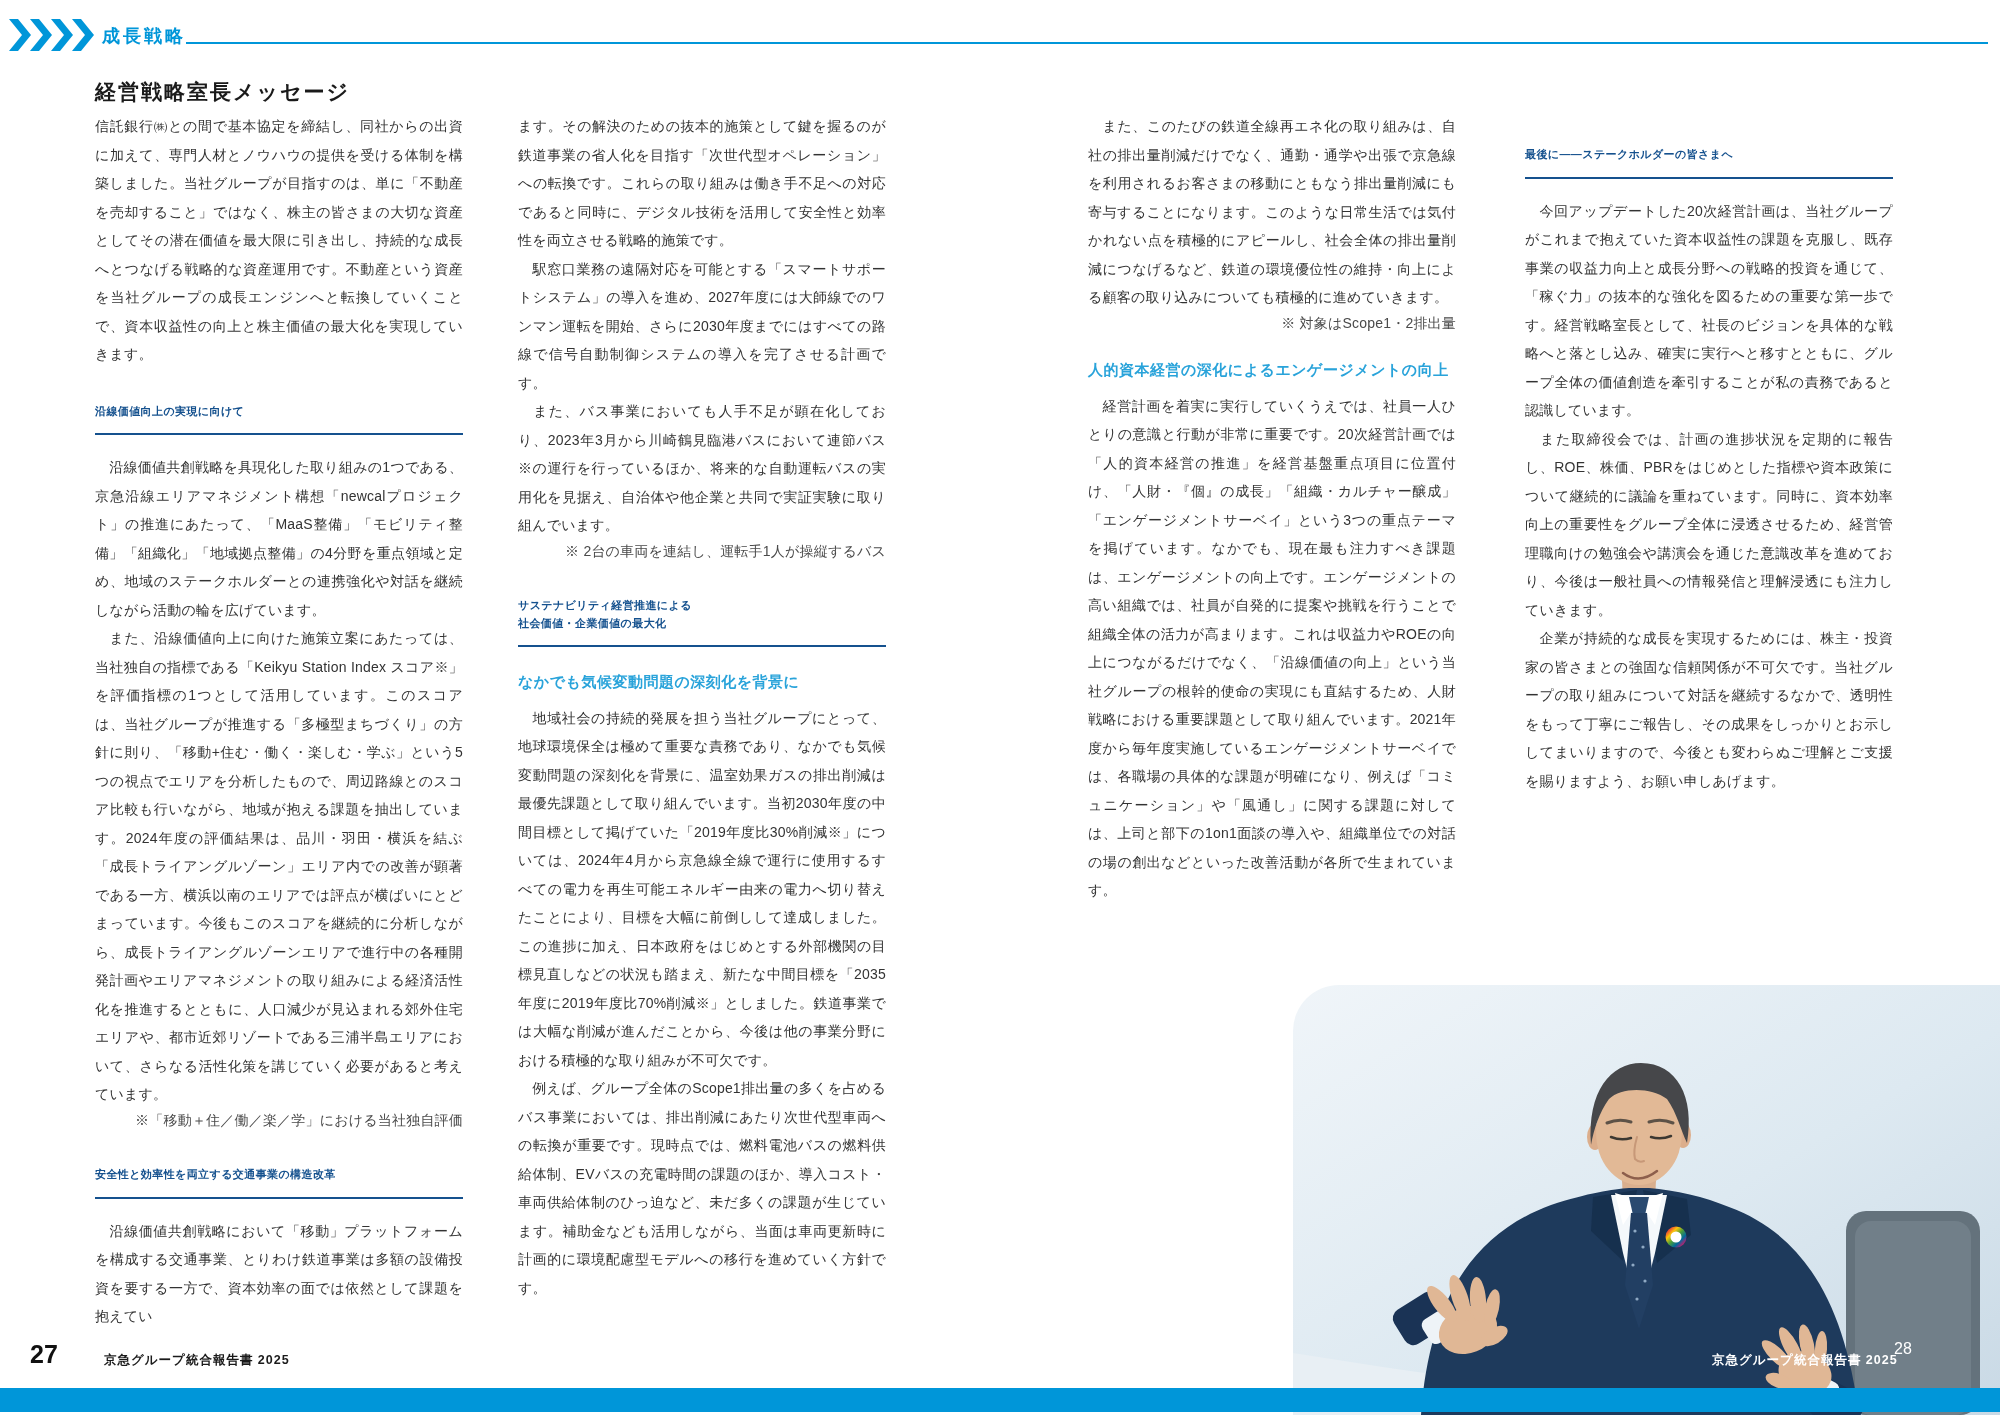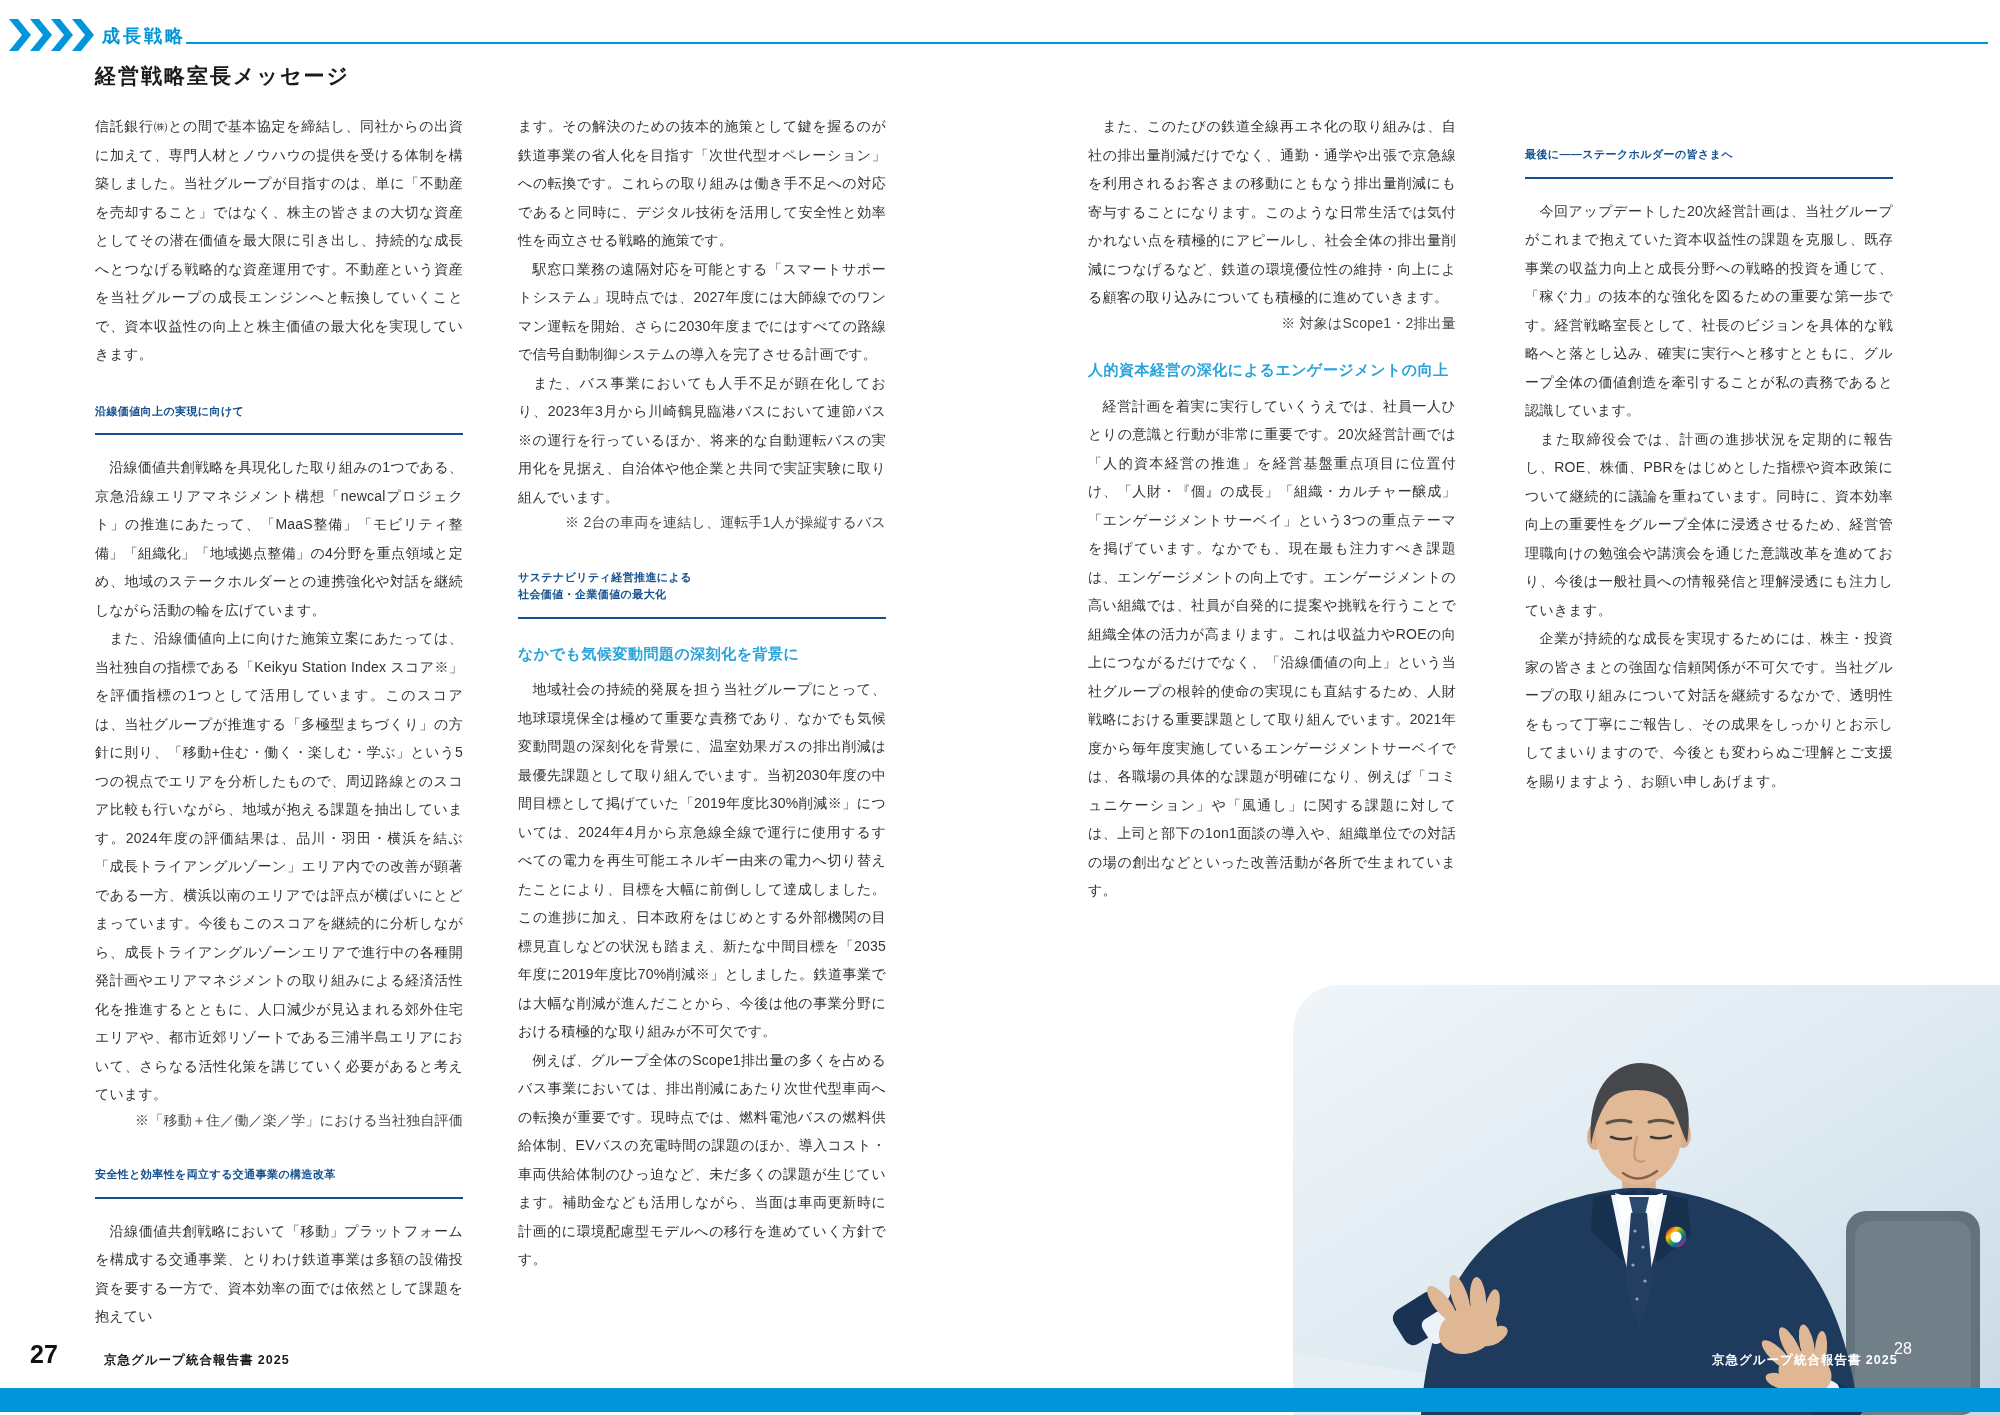--- a/index.html
+++ b/index.html
@@ -2,21 +2,21 @@
 <html lang="ja"><head>
 <meta charset="utf-8">
 <style>
   html,body{margin:0;padding:0;background:#888;}
   .page{position:relative;width:2000px;height:1415px;background:#ffffff;overflow:hidden;
         font-family:Liberation Sans, sans-serif;}
   
   .chevrons{position:absolute;left:8px;top:19px;}
   .seclabel{position:absolute;left:102px;top:24px;font-size:18px;font-weight:bold;color:#0096d9;letter-spacing:3px;}
   .secline{position:absolute;left:186px;right:12px;top:42px;height:2px;background:#0096d9;}
-  .title{position:absolute;left:95px;top:62px;margin:0;font-size:21px;font-weight:bold;color:#1a1a1a;letter-spacing:2px;}
+  .title{position:absolute;left:95px;top:78px;margin:0;font-size:21px;font-weight:bold;color:#1a1a1a;letter-spacing:2px;}
   
   .col{position:absolute;top:112px;width:368px;color:#333333;font-size:14px;line-height:28.5px;
        text-align:justify;letter-spacing:0.2px;}
   .c1{left:95px;} .c2{left:518px;} .c3{left:1088px;} .c4{left:1525px;}
   .col p{margin:0;}
   .h2{font-size:11px;font-weight:bold;color:#15518e;letter-spacing:0.4px;line-height:1.6;
       margin:34px 0 18px;padding-bottom:13px;border-bottom:2px solid #15518e;}
   .h2line{display:block;}
   .h3{font-size:15px;font-weight:bold;color:#29a3da;letter-spacing:0.5px;line-height:1.5;margin:24px 0 10px;}
   .note{font-size:14px;color:#4a4a4a;line-height:1.7;letter-spacing:0.2px;margin:3px 0 0;text-align:right;}
@@ -52,21 +52,21 @@
     <h2 class="h2">沿線価値向上の実現に向けて</h2>
     <p>　沿線価値共創戦略を具現化した取り組みの1つである、京急沿線エリアマネジメント構想「newcalプロジェクト」の推進にあたって、「MaaS整備」「モビリティ整備」「組織化」「地域拠点整備」の4分野を重点領域と定め、地域のステークホルダーとの連携強化や対話を継続しながら活動の輪を広げています。</p>
     <p>　また、沿線価値向上に向けた施策立案にあたっては、当社独自の指標である「Keikyu Station Index スコア※」を評価指標の1つとして活用しています。このスコアは、当社グループが推進する「多極型まちづくり」の方針に則り、「移動+住む・働く・楽しむ・学ぶ」という5つの視点でエリアを分析したもので、周辺路線とのスコア比較も行いながら、地域が抱える課題を抽出しています。2024年度の評価結果は、品川・羽田・横浜を結ぶ「成長トライアングルゾーン」エリア内での改善が顕著である一方、横浜以南のエリアでは評点が横ばいにとどまっています。今後もこのスコアを継続的に分析しながら、成長トライアングルゾーンエリアで進行中の各種開発計画やエリアマネジメントの取り組みによる経済活性化を推進するとともに、人口減少が見込まれる郊外住宅エリアや、都市近郊リゾートである三浦半島エリアにおいて、さらなる活性化策を講じていく必要があると考えています。</p>
     <p class="note">※「移動＋住／働／楽／学」における当社独自評価</p>
     <h2 class="h2">安全性と効率性を両立する交通事業の構造改革</h2>
     <p>　沿線価値共創戦略において「移動」プラットフォームを構成する交通事業、とりわけ鉄道事業は多額の設備投資を要する一方で、資本効率の面では依然として課題を抱えてい</p>
   </section>
 
   <section class="col c2">
     <p>ます。その解決のための抜本的施策として鍵を握るのが鉄道事業の省人化を目指す「次世代型オペレーション」への転換です。これらの取り組みは働き手不足への対応であると同時に、デジタル技術を活用して安全性と効率性を両立させる戦略的施策です。</p>
-    <p>　駅窓口業務の遠隔対応を可能とする「スマートサポートシステム」現時点では、2027年度には大師線でのワンマン運転を開始、さらに2030年度までにはすべての路線で信号自動制御システムの導入を完了させる計画です。</p>
+    <p>　駅窓口業務の遠隔対応を可能とする「スマートサポートシステム」の導入を進め、2027年度には大師線でのワンマン運転を開始、さらに2030年度までにはすべての路線で信号自動制御システムの導入を完了させる計画です。</p>
     <p>　また、バス事業においても人手不足が顕在化しており、2023年3月から川崎鶴見臨港バスにおいて連節バス※の運行を行っているほか、将来的な自動運転バスの実用化を見据え、自治体や他企業と共同で実証実験に取り組んでいます。</p>
     <p class="note">※ 2台の車両を連結し、運転手1人が操縦するバス</p>
     <h2 class="h2">
       <span class="h2line">サステナビリティ経営推進による</span>
       <span class="h2line">社会価値・企業価値の最大化</span>
     </h2>
     <h3 class="h3">なかでも気候変動問題の深刻化を背景に</h3>
     <p>　地域社会の持続的発展を担う当社グループにとって、地球環境保全は極めて重要な責務であり、なかでも気候変動問題の深刻化を背景に、温室効果ガスの排出削減は最優先課題として取り組んでいます。当初2030年度の中間目標として掲げていた「2019年度比30%削減※」については、2024年4月から京急線全線で運行に使用するすべての電力を再生可能エネルギー由来の電力へ切り替えたことにより、目標を大幅に前倒しして達成しました。この進捗に加え、日本政府をはじめとする外部機関の目標見直しなどの状況も踏まえ、新たな中間目標を「2035年度に2019年度比70%削減※」としました。鉄道事業では大幅な削減が進んだことから、今後は他の事業分野における積極的な取り組みが不可欠です。</p>
     <p>　例えば、グループ全体のScope1排出量の多くを占めるバス事業においては、排出削減にあたり次世代型車両への転換が重要です。現時点では、燃料電池バスの燃料供給体制、EVバスの充電時間の課題のほか、導入コスト・車両供給体制のひっ迫など、未だ多くの課題が生じています。補助金なども活用しながら、当面は車両更新時に計画的に環境配慮型モデルへの移行を進めていく方針です。</p>
   </section>

